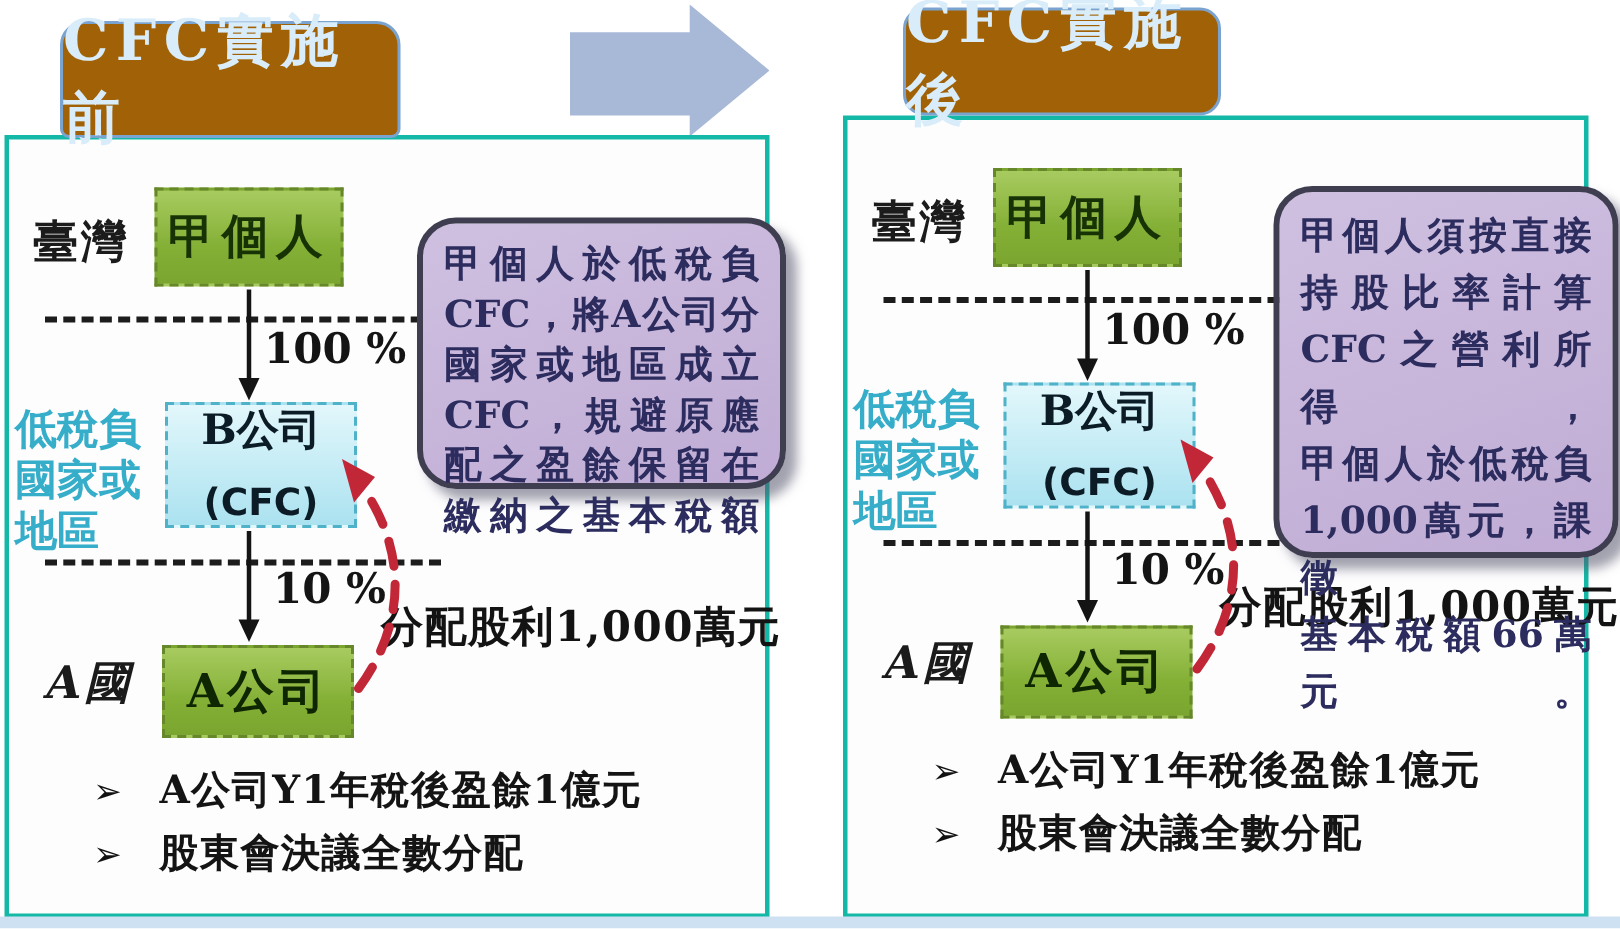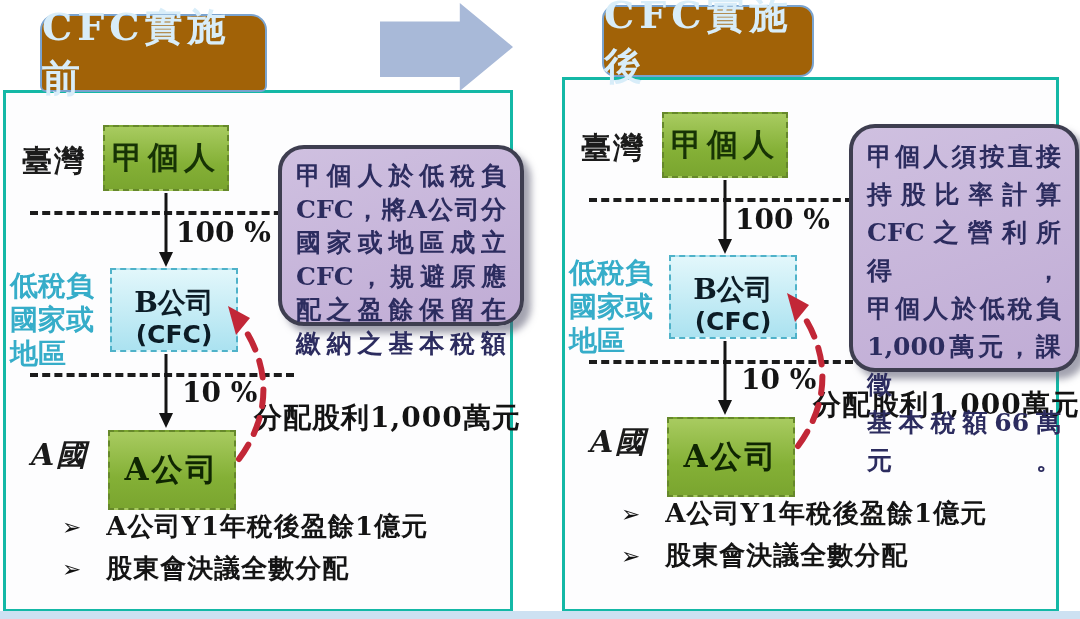--- a/index.html
+++ b/index.html
@@ -34,26 +34,26 @@
   .region-label { position:absolute; font-size:30px; font-weight:600; color:#1b1b1b; letter-spacing:2px; }
   .r-top     { left:16px; top:48px; }
   .r-country { left:25px; top:342px;font-style:italic; }
 
   .gbox {
     position:absolute; display:flex; align-items:center; justify-content:center;
     background:linear-gradient(180deg,#a8cb60 0%,#84b036 60%,#7aa52f 100%);
     border:2px dashed #66882b; box-sizing:border-box; font-weight:700;
   }
   .g-person  { left:97px;  top:32px;  width:126px; height:66px; font-size:31px; color:#173305; letter-spacing:5px; }
-  .g-company { left:102px; top:337px; width:128px; height:80px; font-size:31px; color:#0f2602; letter-spacing:3px; }
+  .g-company { left:102px; top:337px; width:128px; height:62px; font-size:31px; color:#0f2602; letter-spacing:3px; }
 
   .cbox {
     position:absolute; left:104px; top:175px; width:128px; height:84px;
     background:linear-gradient(180deg,#e2f7fb,#abe2f0); border:2px dashed #4fb2c9; box-sizing:border-box;
-    display:flex; flex-direction:column; align-items:center; justify-content:flex-end;
+    display:flex; flex-direction:column; align-items:center; justify-content:space-between;
     color:#0c1c26; font-weight:600;
   }
   .cbox .l1 { font-size:28px; line-height:34px; }
   .cbox .l2 { font-size:25px; line-height:30px; font-family:"DejaVu Sans","Liberation Sans",sans-serif; }
 
   .lowtax { position:absolute; left:4px; top:176px; width:94px; text-align:left;
             color:#36adc9; font-weight:700; font-size:28px; line-height:34px; }
 
   .dash { position:absolute; border-top:4px dashed #1c1c1c; height:0; left:24px; width:264px; }
   .dash.d1 { top:118px; } .dash.d2 { top:280px; }

